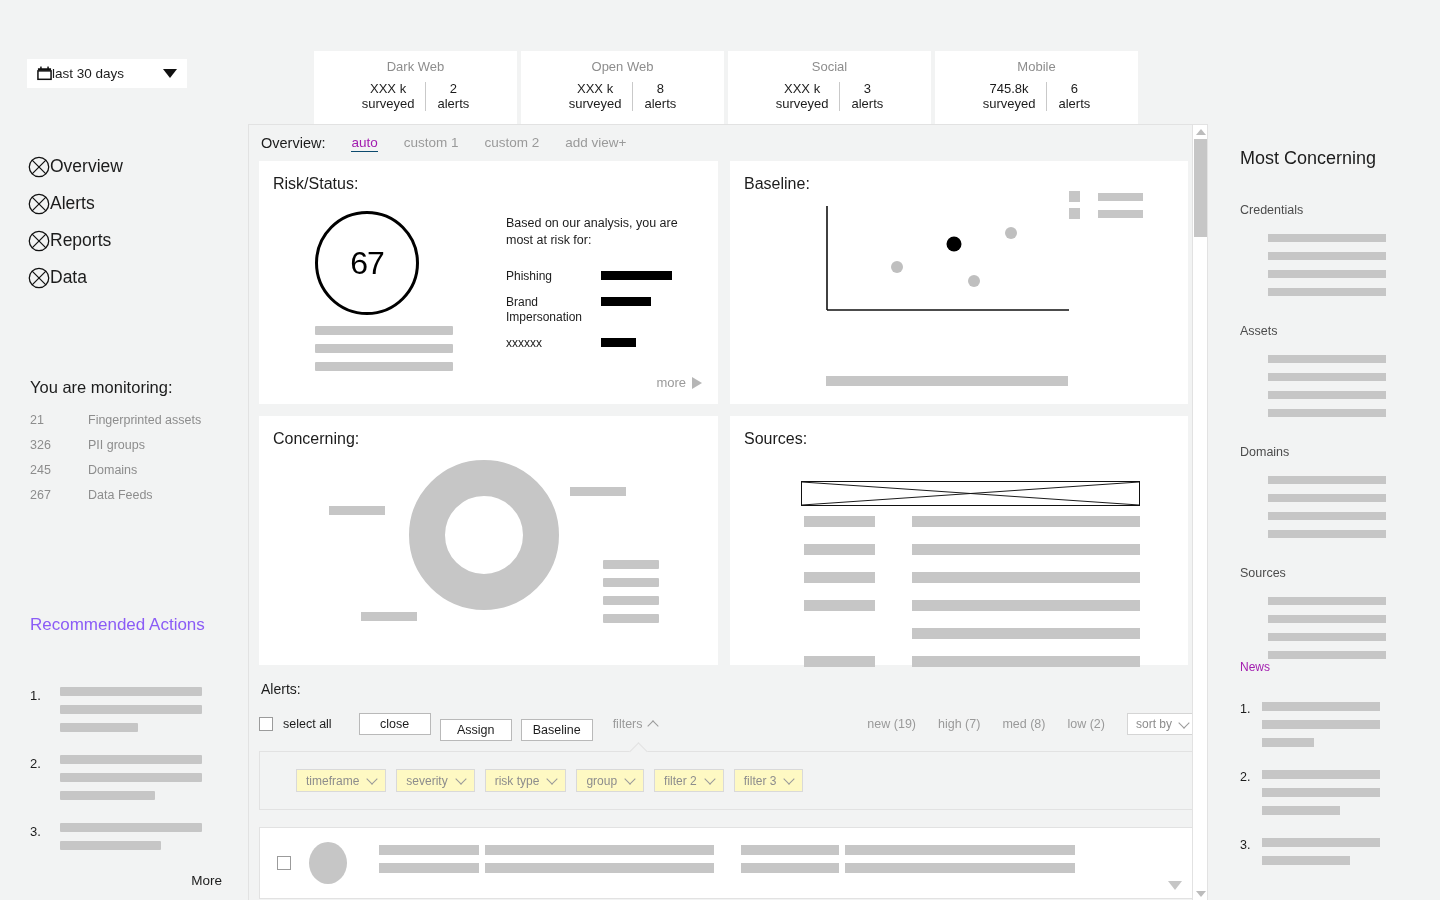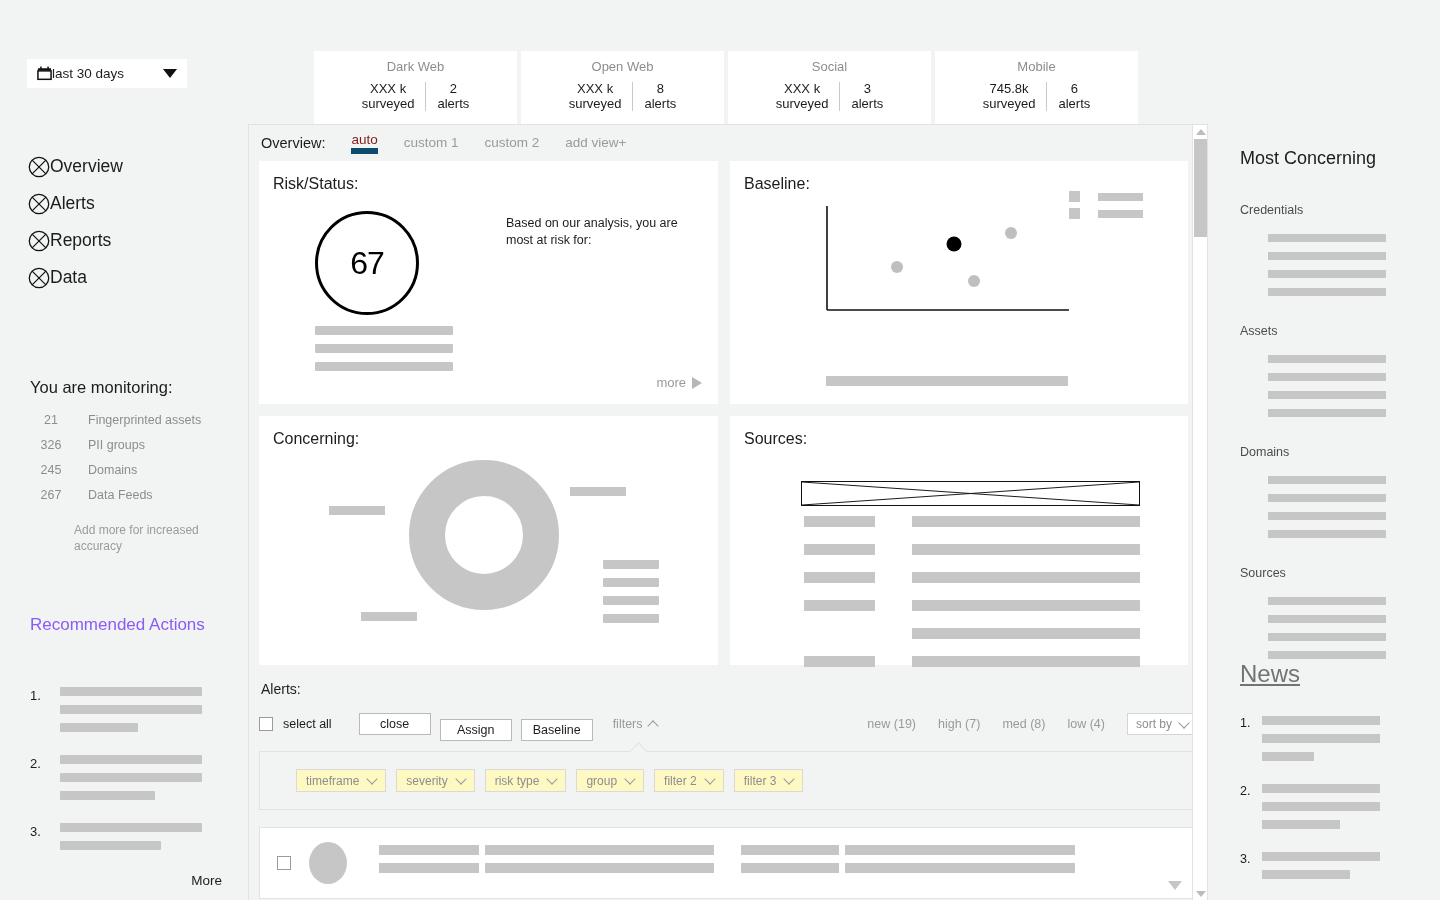--- a/index.html
+++ b/index.html
@@ -52,21 +52,21 @@
 
   
   .sidenav { position: absolute; left: 28px; top: 148px; width: 200px; }
   .nav-item { display: flex; align-items: center; height: 37px; cursor: pointer; }
   .nav-icon { width: 22px; height: 22px; flex: none; }
   .nav-label { font-size: 17.5px; color: #1c1c1c; }
 
   .monitoring { position: absolute; left: 30px; top: 378px; width: 215px; }
   .mon-title { font-size: 16.5px; color: #1c1c1c; margin-bottom: 16px; }
   .mon-row { display: flex; font-size: 12.5px; color: #8d8d8d; margin-bottom: 11px; }
-  .mon-num { width: 58px; text-align: center; padding-right: 16px; flex: none; }
+  .mon-num { width: 58px; text-align: left; padding-right: 16px; flex: none; }
   .mon-note { font-size: 12px; color: #9b9b9b; margin-top: 20px; padding-left: 44px;
     line-height: 1.35; width: 180px; }
 
   .recactions { position: absolute; left: 30px; top: 615px; width: 220px; }
   .ra-title { font-size: 17px; color: #8b5cf6; }
   .ra-list { margin-top: 52px; }
   .ra-item { display: flex; margin-bottom: 14px; }
   .ra-num { width: 30px; font-size: 13px; color: #1c1c1c; flex: none; padding-top: 1px; }
   .ra-lines { flex: 1; }
   .skel { background: #c6c6c6; height: 9px; margin-bottom: 9px; border-radius: 1px; }
@@ -75,21 +75,21 @@
 
   
   .mainpanel {
     position: absolute; left: 248px; top: 124px; width: 960px; height: 776px;
     background: #f2f3f3; border: 1px solid #e2e2e2; border-bottom: none;
     overflow: hidden;
   }
   .ov-tabs { display: flex; align-items: center; gap: 26px; height: 36px; padding-left: 12px; }
   .ov-label { font-size: 14.5px; color: #1c1c1c; }
   .ov-tab { font-size: 13.5px; color: #9a9a9a; cursor: pointer; padding-bottom: 1px; }
-  .ov-tab.active { color: #7f1d1d; border-bottom: 6px solid #0c4a6e; }
+  .ov-tab.active { color: #a21caf; border-bottom: 1px solid #0c4a6e; }
 
   .grid2 { display: grid; grid-template-columns: 459px 458px; gap: 12px; padding: 0 10px; }
   .card { background: #fff; position: relative; }
   .card-title { font-size: 16px; color: #1c1c1c; position: absolute; left: 14px; top: 14px; }
 
   
   .risk-card { height: 243px; }
   .score-circle {
     position: absolute; left: 56px; top: 50px; width: 104px; height: 104px;
     border: 3px solid #000; border-radius: 50%;
@@ -194,21 +194,21 @@
   .vs-bot { position: absolute; bottom: 0; left: 0; }
 
   
   .rail { position: absolute; left: 1240px; top: 148px; width: 185px; }
   .rail-h1 { font-size: 18px; color: #1c1c1c; margin-bottom: 34px; }
   .rail-group { margin-bottom: 28px; }
   .rail-gtitle { font-size: 12.5px; color: #4c4c4c; margin-bottom: 17px; }
   .rail-lines { padding-left: 28px; }
   .rail-bar { height: 8px; background: #c6c6c6; margin-bottom: 10px; }
   .news { position: absolute; left: 1240px; top: 660px; width: 190px; }
-  .news-h1 { font-size: 24px; color: #737373; margin-bottom: 28px; text-decoration: underline; }
+  .news-h1 { font-size: 12px; color: #a21caf; margin-bottom: 28px; }
   .news-item { display: flex; margin-bottom: 14px; }
   .news-num { width: 22px; font-size: 12.5px; color: #1c1c1c; flex: none; }
   .news-lines { flex: 1; }
   .news-bar { height: 9px; background: #c6c6c6; margin-bottom: 9px; }
 </style>
 </head>
 <body>
 
 <div class="app">
 
@@ -339,21 +339,20 @@
       <span>PII groups</span>
     </div>
     <div class="mon-row">
       <span class="mon-num">245</span>
       <span>Domains</span>
     </div>
     <div class="mon-row">
       <span class="mon-num">267</span>
       <span>Data Feeds</span>
     </div>
-    <div class="mon-note">Add more for increased accuracy</div>
   </div>
 
   <div class="recactions">
     <div class="ra-title">Recommended Actions</div>
     <div class="ra-list">
       <div class="ra-item">
         <span class="ra-num">1.</span>
         <span class="ra-lines">
           <span class="skel" style="display:block;width:142px"></span>
           <span class="skel" style="display:block;width:142px"></span>
@@ -396,20 +395,34 @@
         <div class="score-circle">
           <span>67</span>
         </div>
         <div class="risk-skels">
           <div class="skel" style="width:138px"></div>
           <div class="skel" style="width:138px"></div>
           <div class="skel" style="width:138px"></div>
         </div>
         <div class="risk-right">
           <div class="risk-lead">Based on our analysis, you are most at risk for:</div>
+          <div class="risk-rows">
+            <div class="risk-row">
+              <span class="risk-name">Phishing</span>
+              <span class="risk-bar" style="width:71px"></span>
+            </div>
+            <div class="risk-row">
+              <span class="risk-name">Brand Impersonation</span>
+              <span class="risk-bar" style="width:50px"></span>
+            </div>
+            <div class="risk-row">
+              <span class="risk-name">xxxxxx</span>
+              <span class="risk-bar" style="width:35px"></span>
+            </div>
+          </div>
         </div>
         <div class="more-link">
           <span>more</span>
           <span class="tri-right"></span>
         </div>
       </div>
 
       <div class="card baseline-card">
         <div class="card-title">Baseline:</div>
         <div class="bl-legend">
@@ -509,21 +522,21 @@
         <button class="btn">Assign</button>
         <button class="btn">Baseline</button>
         <span class="filters-toggle">
           <span>filters</span>
           <span class="chev-up"></span>
         </span>
         <span class="sev-group">
           <span class="sev">new (19)</span>
           <span class="sev">high  (7)</span>
           <span class="sev">med  (8)</span>
-          <span class="sev">low  (4)</span>
+          <span class="sev">low  (2)</span>
         </span>
         <span class="sortby">
           <span>sort by</span>
           <span class="chev-dn"></span>
         </span>
       </div>
 
       <div class="filterpanel">
         <span class="fp-notch"></span>
         <span class="fchip">

